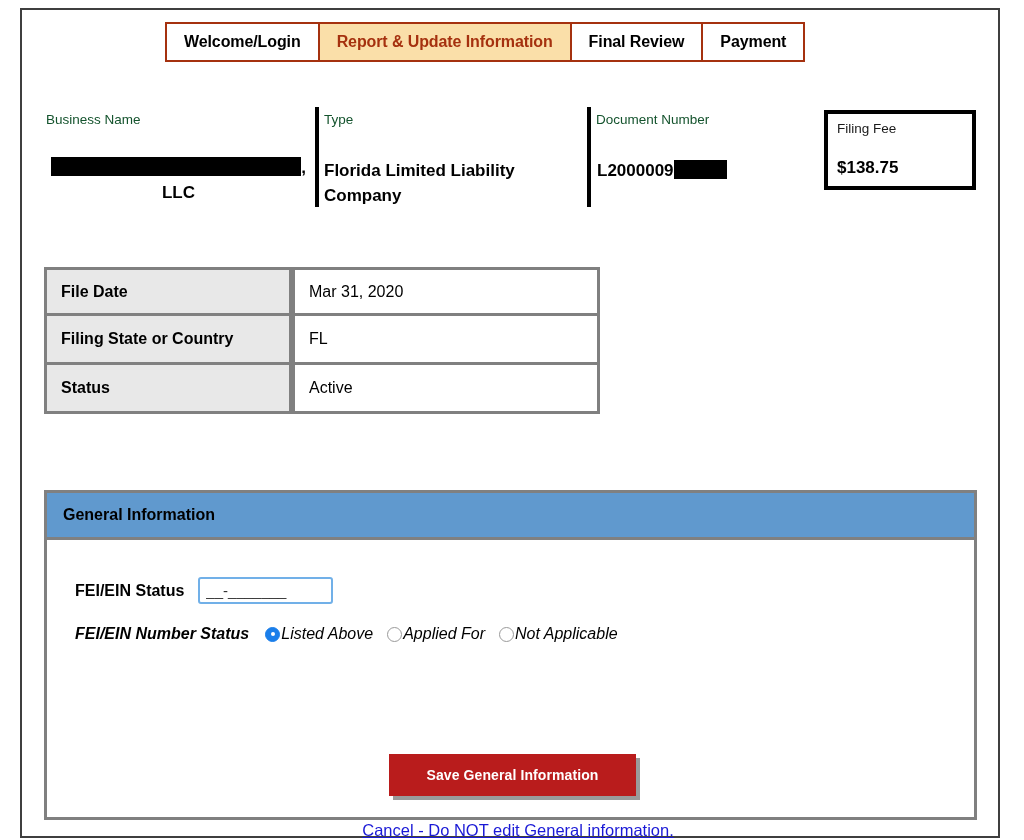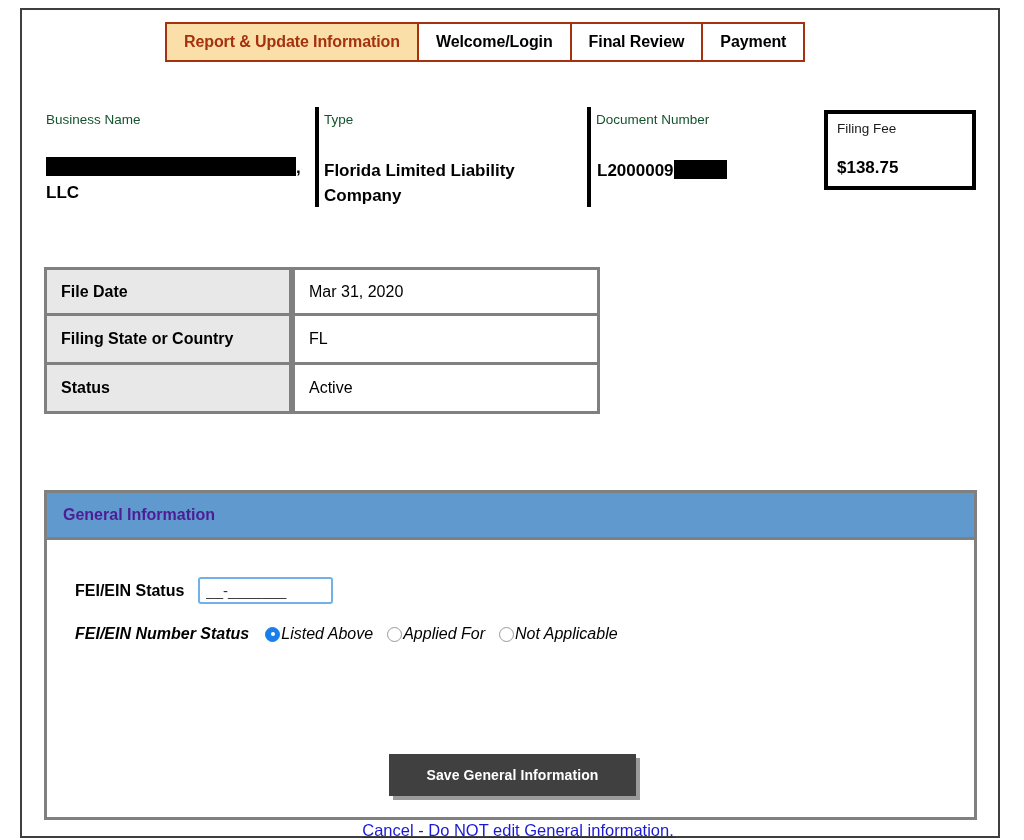--- a/index.html
+++ b/index.html
@@ -161,21 +161,21 @@
     background: #6099ce;
     border-bottom: 3px solid #808080;
     display: flex;
     align-items: center;
     padding-left: 16px;
     box-sizing: border-box;
   }
   .panel-header-title {
     font-size: 16px;
     font-weight: bold;
-    color: #4c1d95;
+    color: #000000;
   }
   .panel-body {
     position: relative;
     height: 100%;
   }
 
   .form-row {
     position: absolute;
     display: flex;
     align-items: center;
@@ -244,21 +244,21 @@
     color: #000000;
     white-space: nowrap;
   }
 
   .save-btn {
     position: absolute;
     left: 342px;
     top: 214px;
     width: 247px;
     height: 42px;
-    background: #404040;
+    background: #b91c1c;
     color: #ffffff;
     font-size: 14px;
     font-weight: bold;
     font-family: "Liberation Sans", sans-serif;
     border: none;
     box-shadow: 4px 4px 0 #9a9a9a;
     cursor: pointer;
     letter-spacing: 0.1px;
   }
 
@@ -274,36 +274,36 @@
     cursor: pointer;
   }
 </style>
 </head>
 <body>
 
 <div id="page">
   <div class="page-frame"></div>
 
   <div class="tabbar">
+    <div class="tab">
+      <span>Welcome/Login</span>
+    </div>
     <div class="tab active">
       <span>Report &amp; Update Information</span>
     </div>
     <div class="tab">
-      <span>Welcome/Login</span>
-    </div>
-    <div class="tab">
       <span>Final Review</span>
     </div>
     <div class="tab">
       <span>Payment</span>
     </div>
   </div>
 
   <div class="hdr-label" style="left:46px; top:112px;">Business Name</div>
-  <div class="hdr-value" style="left:46px; top:155px; width:265px;">
+  <div class="hdr-value" style="left:46px; top:155px; width:265px;text-align:center;">
     <span class="redact" style="width:250px;"></span><span>, LLC</span>
   </div>
 
   <div class="divider" style="left:315px; top:107px; height:100px;"></div>
 
   <div class="hdr-label" style="left:324px; top:112px;">Type</div>
   <div class="hdr-value" style="left:324px; top:158px; width:240px;">Florida Limited Liability Company</div>
 
   <div class="divider" style="left:587px; top:107px; height:100px;"></div>
 

